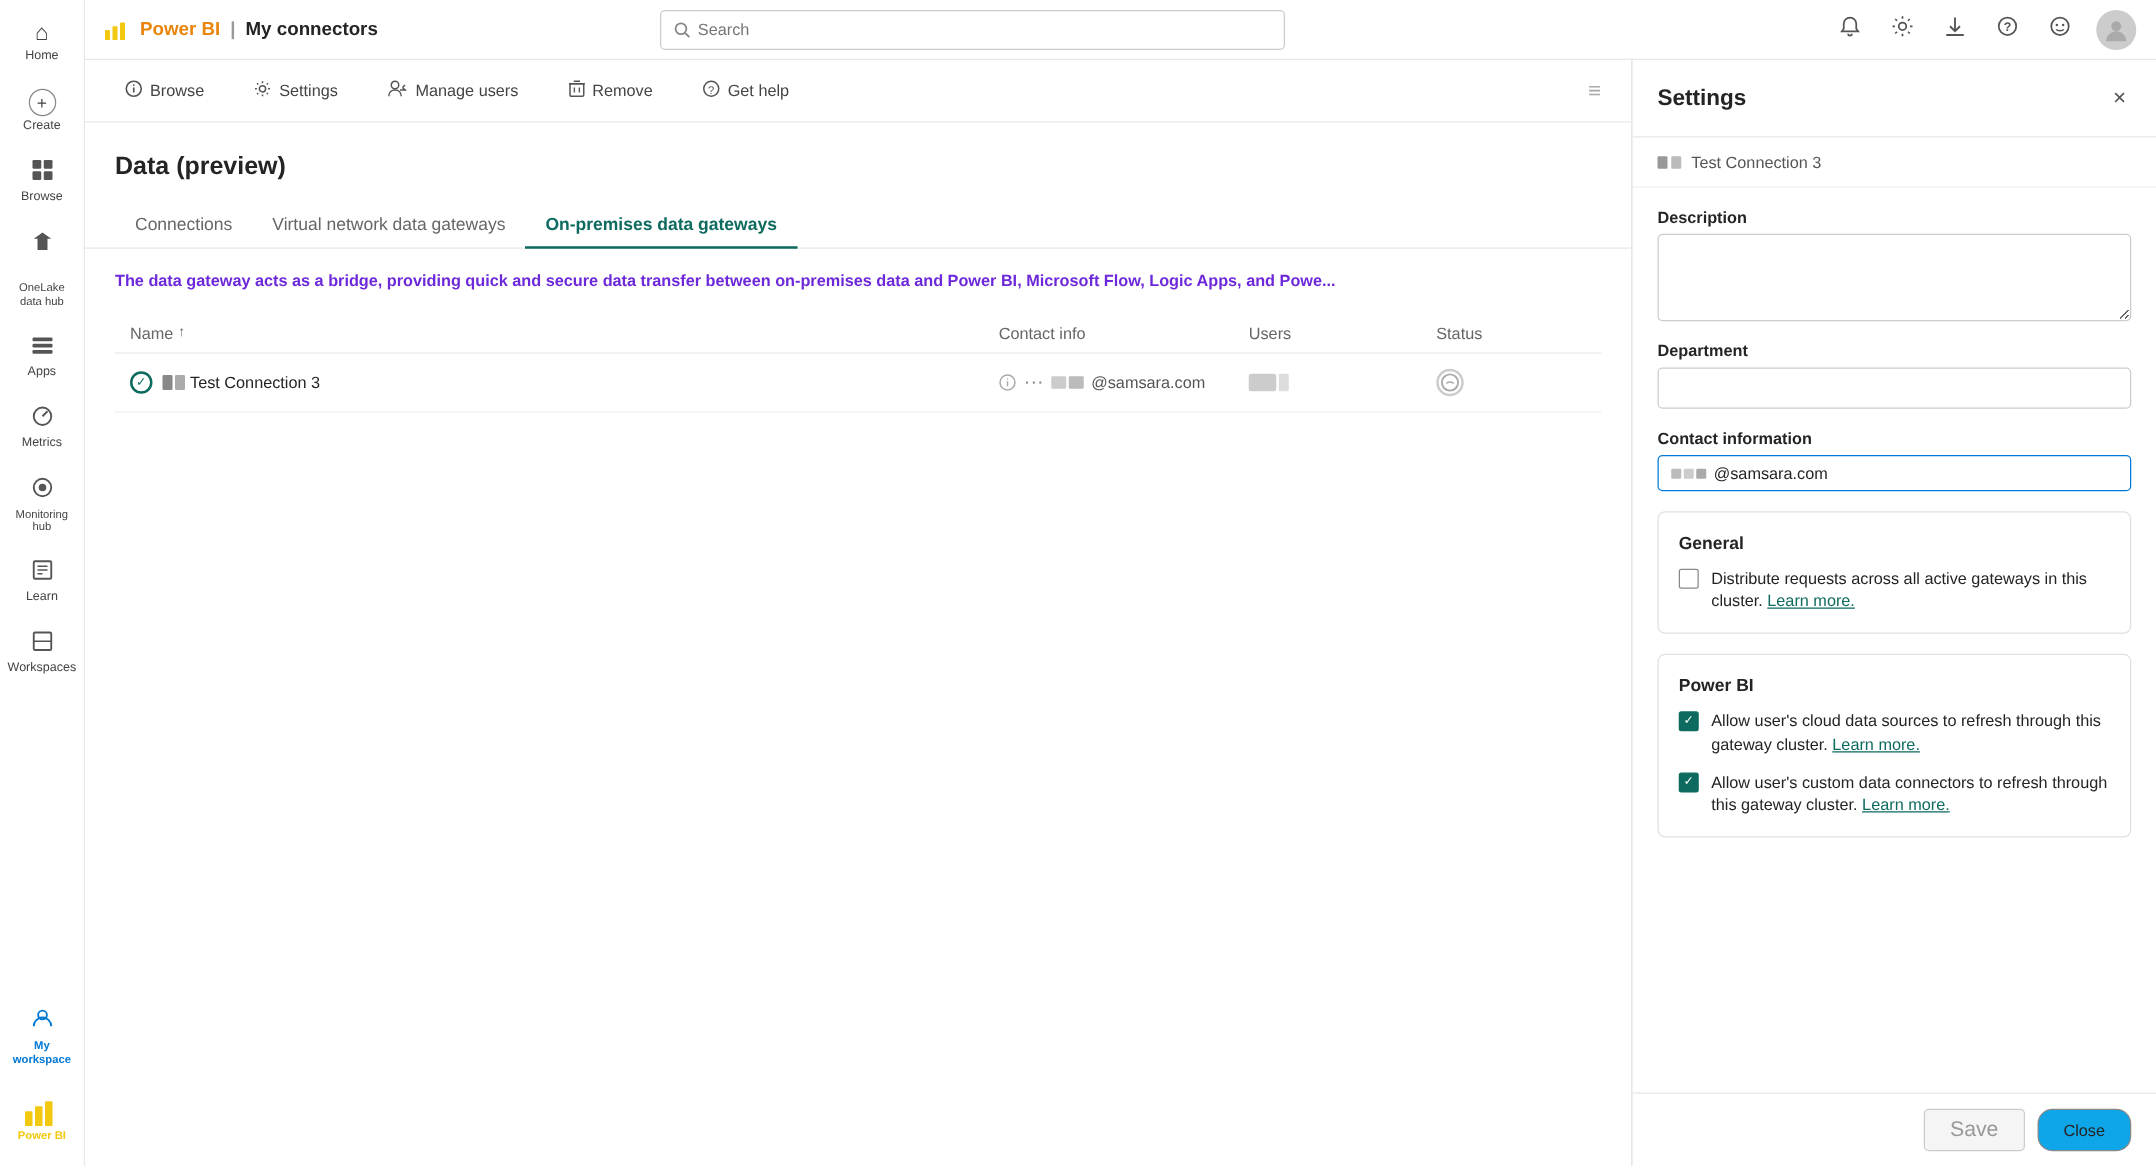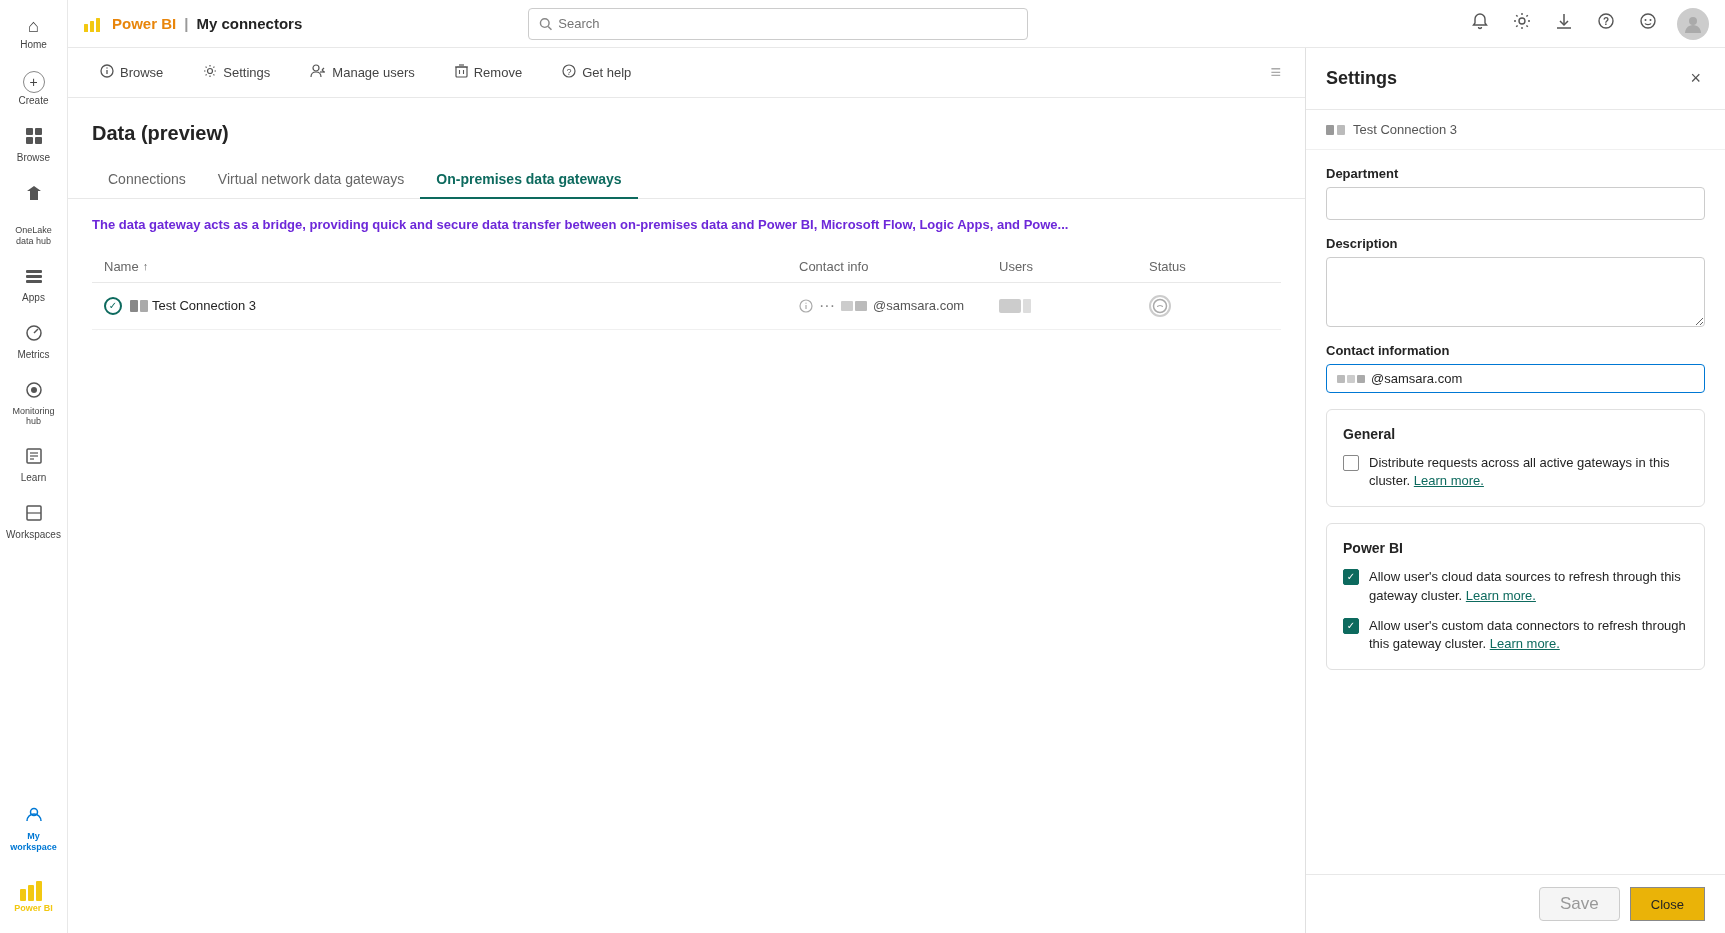--- a/index.html
+++ b/index.html
@@ -391,22 +391,22 @@
       border: 1px solid #ccc;
       border-radius: 4px;
       background: #f5f5f5;
       color: #999;
       font-size: 17px;
       cursor: default;
     }
     .btn-close {
       padding: 6px 20px;
       border: 1px solid #888;
-      border-radius: 0;
-      background: #eab308;
+      border-radius: 12px;
+      background: #0ea5e9;
       color: #242424;
       font-size: 13px;
       cursor: pointer;
       font-weight: 500;
     }
   </style>
 </head>
 <body>
 
 <div class="sidebar">
@@ -697,27 +697,27 @@
         <div style="display:flex;gap:3px;">
           <div style="width:8px;height:10px;background:#999;border-radius:1px;"></div>
           <div style="width:8px;height:10px;background:#bbb;border-radius:1px;"></div>
         </div>
         <span>Test Connection 3</span>
       </div>
 
       <div class="panel-body">
 
         <div class="field-group">
+          <label class="field-label">Description</label>
+          <textarea class="field-textarea" style=""></textarea>
+        </div>
+
+        <div class="field-group">
           <label class="field-label">Department</label>
           <input type="text" class="field-input" value="" style="">
-        </div>
-
-        <div class="field-group">
-          <label class="field-label">Description</label>
-          <textarea class="field-textarea" style=""></textarea>
         </div>
 
         <div class="field-group">
           <label class="field-label">Contact information</label>
           <div style="position:relative;">
             <div style="display:flex;align-items:center;border:1px solid #0078d4;border-radius:4px;padding:6px 10px;gap:6px;">
               <div style="display:flex;gap:2px;">
                 <div style="width:8px;height:8px;background:#bbb;border-radius:1px;"></div>
                 <div style="width:8px;height:8px;background:#ccc;border-radius:1px;"></div>
                 <div style="width:8px;height:8px;background:#aaa;border-radius:1px;"></div>

